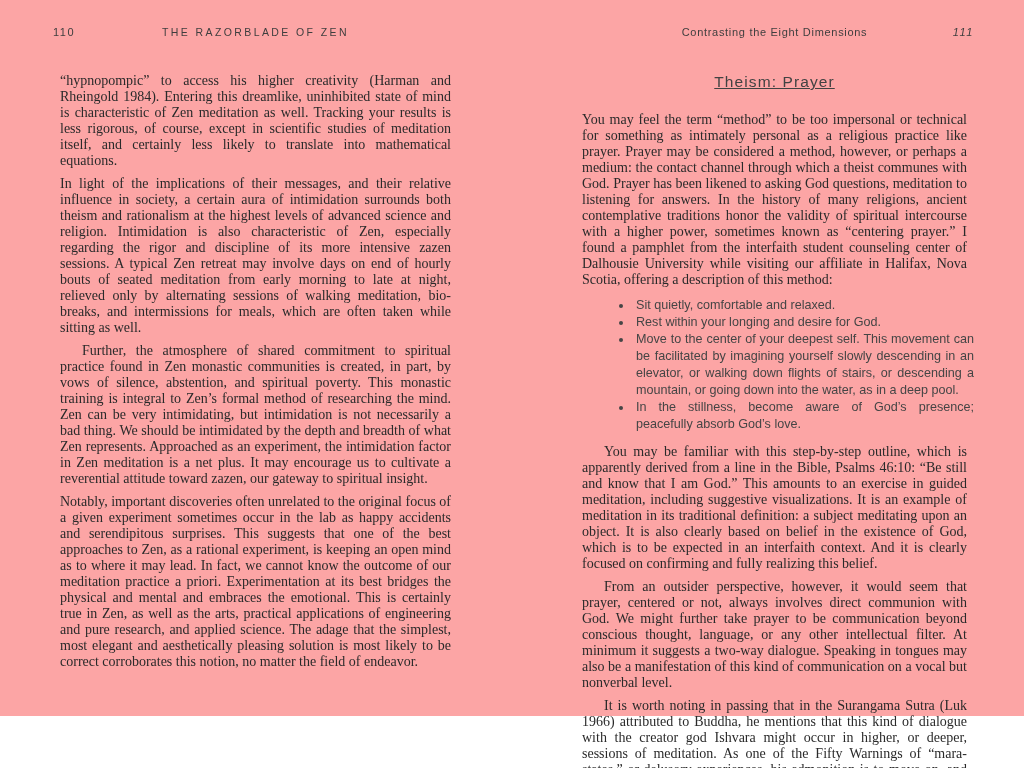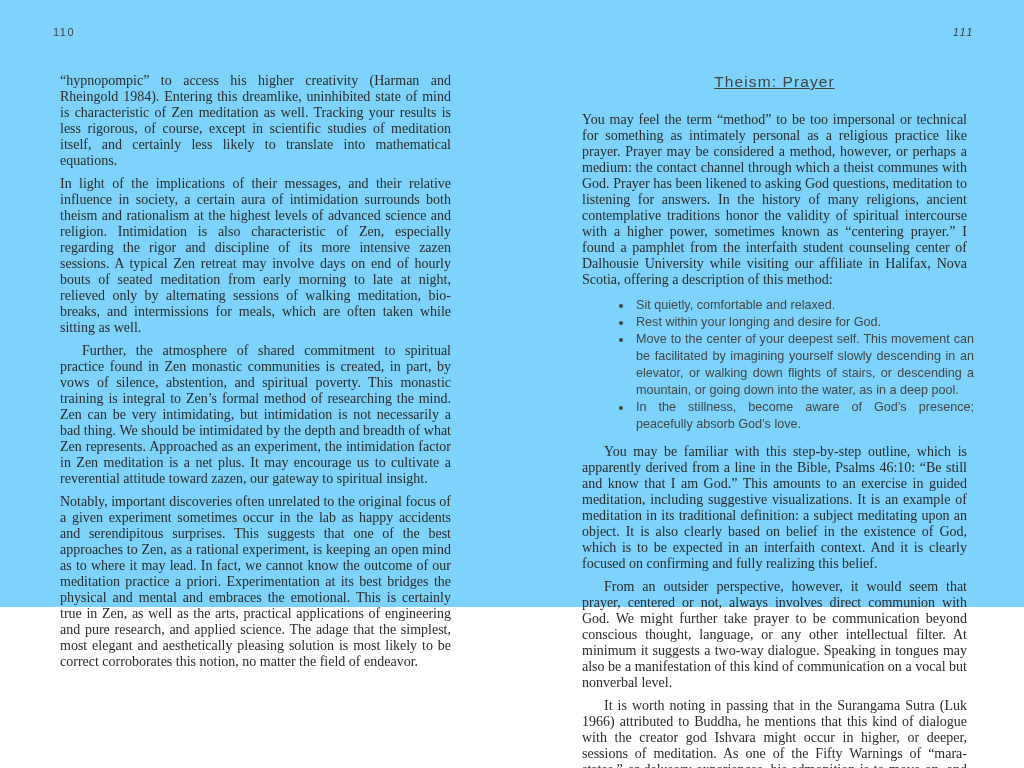--- a/index.html
+++ b/index.html
@@ -3,22 +3,22 @@
 <meta charset="utf-8">
 <style>
   html, body {
     margin: 0; padding: 0;
     width: 1024px; height: 768px;
     background: #ffffff;
     overflow: hidden;
   }
   #spread {
     position: relative;
-    width: 1024px; height: 607px;
-    background: #7dd3fc;
+    width: 1024px; height: 716px;
+    background: #fca5a5;
     color: #2a2a2a;
     font-family: "Liberation Serif", serif;
   }
   .page { position: absolute; top: 26px; }
   .page-left  { left: 53px;  width: 405px; }
   .page-right { left: 575px; width: 399px; }
 
   .page-header {
     position: relative;
     height: 14px;
@@ -73,32 +73,34 @@
   ul.bullet-list li { padding-left: 3px; margin: 0; }
 </style>
 </head>
 <body>
 
 <div id="spread">
 
   <section class="page page-left">
     <div class="page-header">
       <span class="page-num">110</span>
+      <div class="running-head caps">THE RAZORBLADE OF ZEN</div>
     </div>
     <div class="content body-text">
       <p>“hypnopompic” to access his higher creativity (Harman and Rheingold 1984). Entering this dreamlike, uninhibited state of mind is characteristic of Zen meditation as well. Tracking your results is less rigorous, of course, except in scientific studies of meditation itself, and certainly less likely to translate into mathematical equations.</p>
       <p>In light of the implications of their messages, and their relative influence in society, a certain aura of intimidation surrounds both theism and rationalism at the highest levels of advanced science and religion. Intimidation is also characteristic of Zen, especially regarding the rigor and discipline of its more intensive zazen sessions. A typical Zen retreat may involve days on end of hourly bouts of seated meditation from early morning to late at night, relieved only by alternating sessions of walking meditation, bio-breaks, and intermissions for meals, which are often taken while sitting as well.</p>
       <p class="indent">Further, the atmosphere of shared commitment to spiritual practice found in Zen monastic communities is created, in part, by vows of silence, abstention, and spiritual poverty. This monastic training is integral to Zen’s formal method of researching the mind. Zen can be very intimidating, but intimidation is not necessarily a bad thing. We should be intimidated by the depth and breadth of what Zen represents. Approached as an experiment, the intimidation factor in Zen meditation is a net plus. It may encourage us to cultivate a reverential attitude toward zazen, our gateway to spiritual insight.</p>
       <p>Notably, important discoveries often unrelated to the original focus of a given experiment sometimes occur in the lab as happy accidents and serendipitous surprises. This suggests that one of the best approaches to Zen, as a rational experiment, is keeping an open mind as to where it may lead. In fact, we cannot know the outcome of our meditation practice a priori. Experimentation at its best bridges the physical and mental and embraces the emotional. This is certainly true in Zen, as well as the arts, practical applications of engineering and pure research, and applied science. The adage that the simplest, most elegant and aesthetically pleasing solution is most likely to be correct corroborates this notion, no matter the field of endeavor.</p>
     </div>
   </section>
 
   <section class="page page-right">
     <div class="page-header">
       <span class="page-num">111</span>
+      <div class="running-head titlecase">Contrasting the Eight Dimensions</div>
     </div>
     <div class="content body-text">
       <h2 class="section-heading heading-1">Theism: Prayer</h2>
       <p>You may feel the term “method” to be too impersonal or technical for something as intimately personal as a religious practice like prayer. Prayer may be considered a method, however, or perhaps a medium: the contact channel through which a theist communes with God. Prayer has been likened to asking God questions, meditation to listening for answers. In the history of many religions, ancient contemplative traditions honor the validity of spiritual intercourse with a higher power, sometimes known as “centering prayer.” I found a pamphlet from the interfaith student counseling center of Dalhousie University while visiting our affiliate in Halifax, Nova Scotia, offering a description of this method:</p>
       <ul class="bullet-list">
         <li>Sit quietly, comfortable and relaxed.</li>
         <li>Rest within your longing and desire for God.</li>
         <li>Move to the center of your deepest self. This movement can be facilitated by imagining yourself slowly descending in an elevator, or walking down flights of stairs, or descending a mountain, or going down into the water, as in a deep pool.</li>
         <li>In the stillness, become aware of God’s presence; peacefully absorb God’s love.</li>
       </ul>

